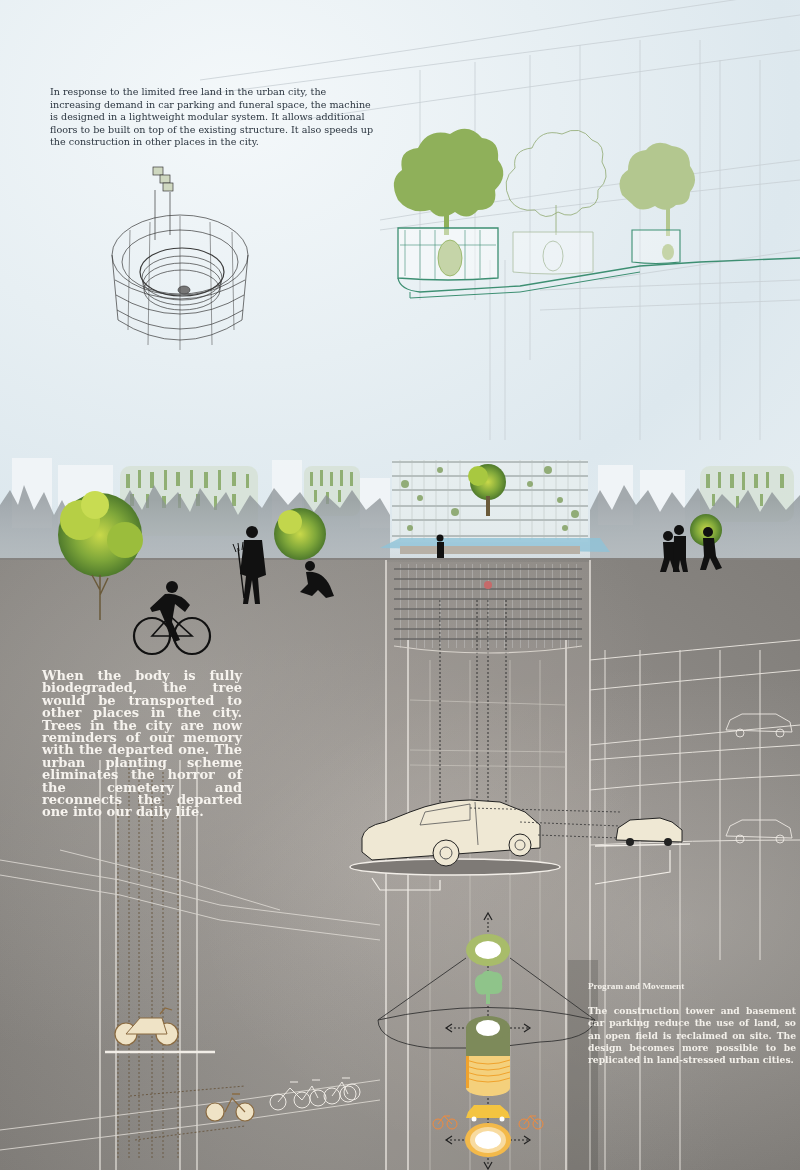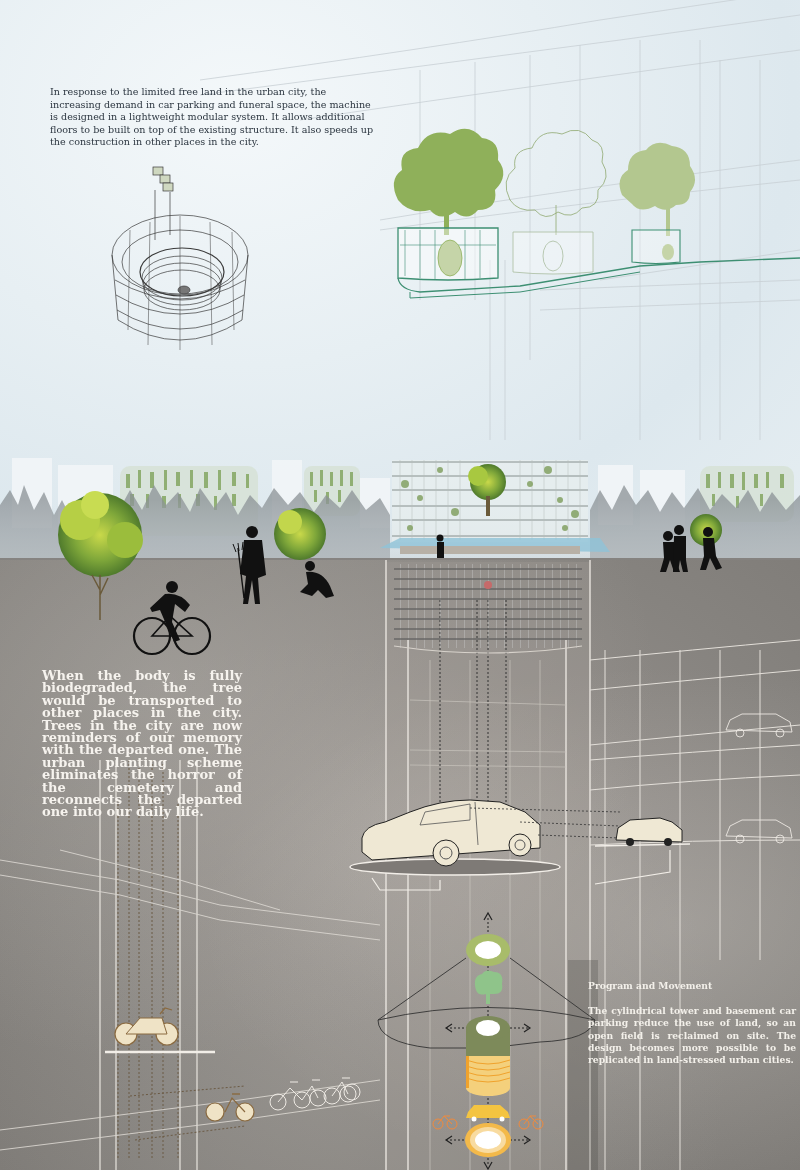--- a/index.html
+++ b/index.html
@@ -10,21 +10,21 @@
   .ground{position:absolute;left:0;top:558px;width:800px;height:612px;
     background:radial-gradient(ellipse at 55% 45%,#a29d98 0%,#8e8a86 35%,#86837f 60%,#7c7975 100%);}
   .ground-haze{position:absolute;left:0;top:558px;width:800px;height:612px;
     background:radial-gradient(ellipse at 20% 20%,rgba(200,196,190,.35),transparent 55%),
                radial-gradient(ellipse at 85% 60%,rgba(230,226,220,.25),transparent 50%),
                radial-gradient(ellipse at 40% 85%,rgba(180,176,170,.3),transparent 60%);}
   .text-block{position:absolute;font-size:9.6px;line-height:12.6px;}
   .top-text{left:50px;top:86px;width:330px;color:#2c3640;}
   .left-text{left:42px;top:670px;width:200px;color:#f6f3ee;text-align:justify;font-weight:bold;font-size:13px;line-height:12.4px;}
   .right-text{left:588px;top:980px;width:208px;color:#f3f0ea;text-align:justify;font-weight:bold;font-size:9.2px;line-height:12.4px;}
-  .right-text .title{display:block;text-align:left;}
+  .right-text .title{display:block;text-align:left;font-family:Liberation Serif, serif;}
   svg.layer{position:absolute;left:0;top:0;}
 </style>
 </head>
 <body>
 
 <div class="sky"></div>
 <div class="ground"></div>
 <div class="ground-haze"></div>
 
 <svg class="layer" width="800" height="1170" viewBox="0 0 800 1170">
@@ -472,14 +472,14 @@
   <rect x="568" y="960" width="30" height="210" fill="rgba(60,58,55,.25)"></rect>
 </svg>
 
 <div class="text-block top-text">In response to the limited free land in the urban city, the increasing demand in car parking and funeral space, the machine is designed in a lightweight modular system. It allows additional floors to be built on top of the existing structure. It also speeds up the construction in other places in the city.</div>
 
 <div class="text-block left-text">When the body is fully biodegraded, the tree would be transported to other places in the city. Trees in the city  are now reminders of  our memory with the departed  one. The urban planting scheme eliminates the horror of the cemetery and reconnects the departed one into our daily life.</div>
 
 <div class="text-block right-text">
   <span class="title">Program and Movement</span>
   <br>
-  <span>The cylindrical tower and basement car parking reduce the use of land, so an open field is reclaimed on site.  The design  becomes more possible to be replicated in land-stressed urban cities.</span>
+  <span>The construction tower and basement car parking reduce the use of land, so an open field is reclaimed on site.  The design  becomes more possible to be replicated in land-stressed urban cities.</span>
 </div>
 
 </body></html>

